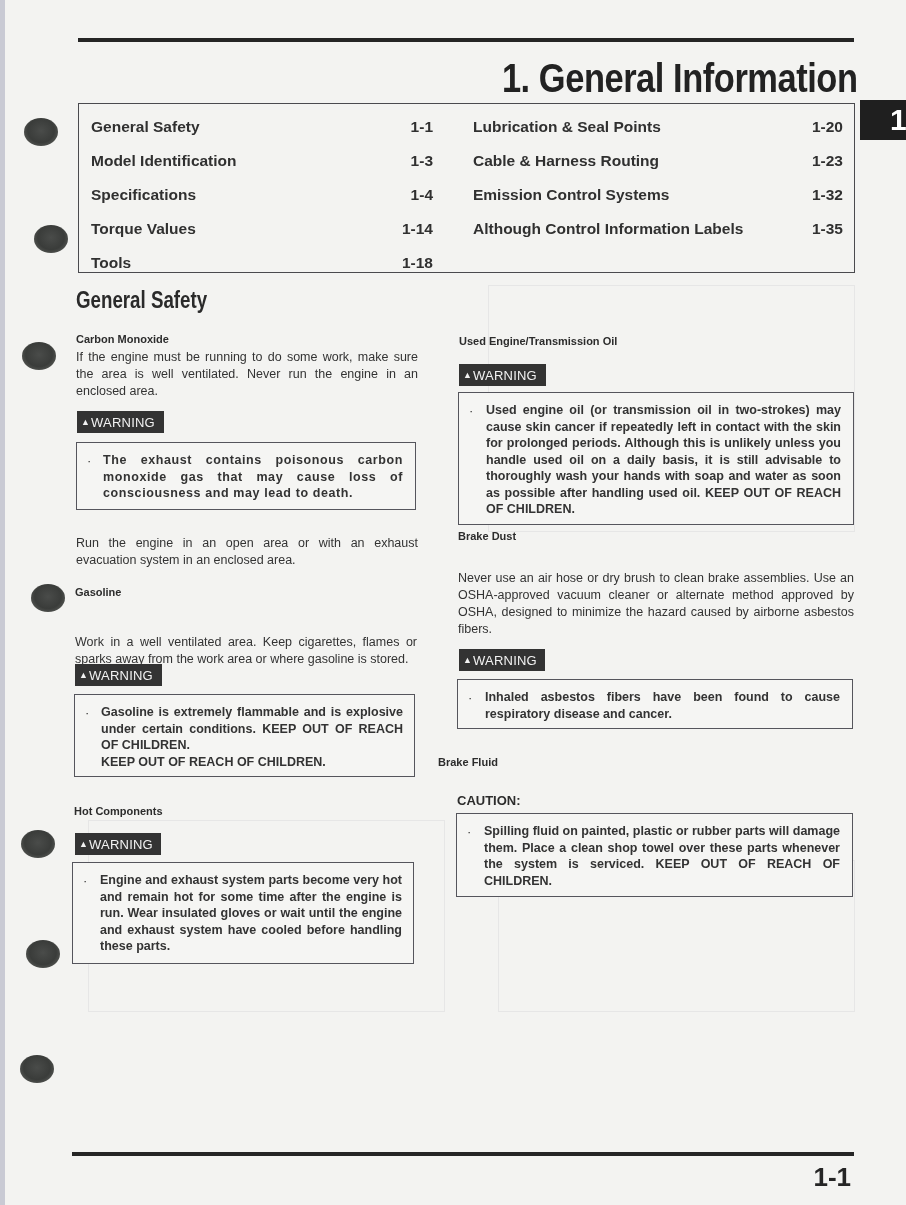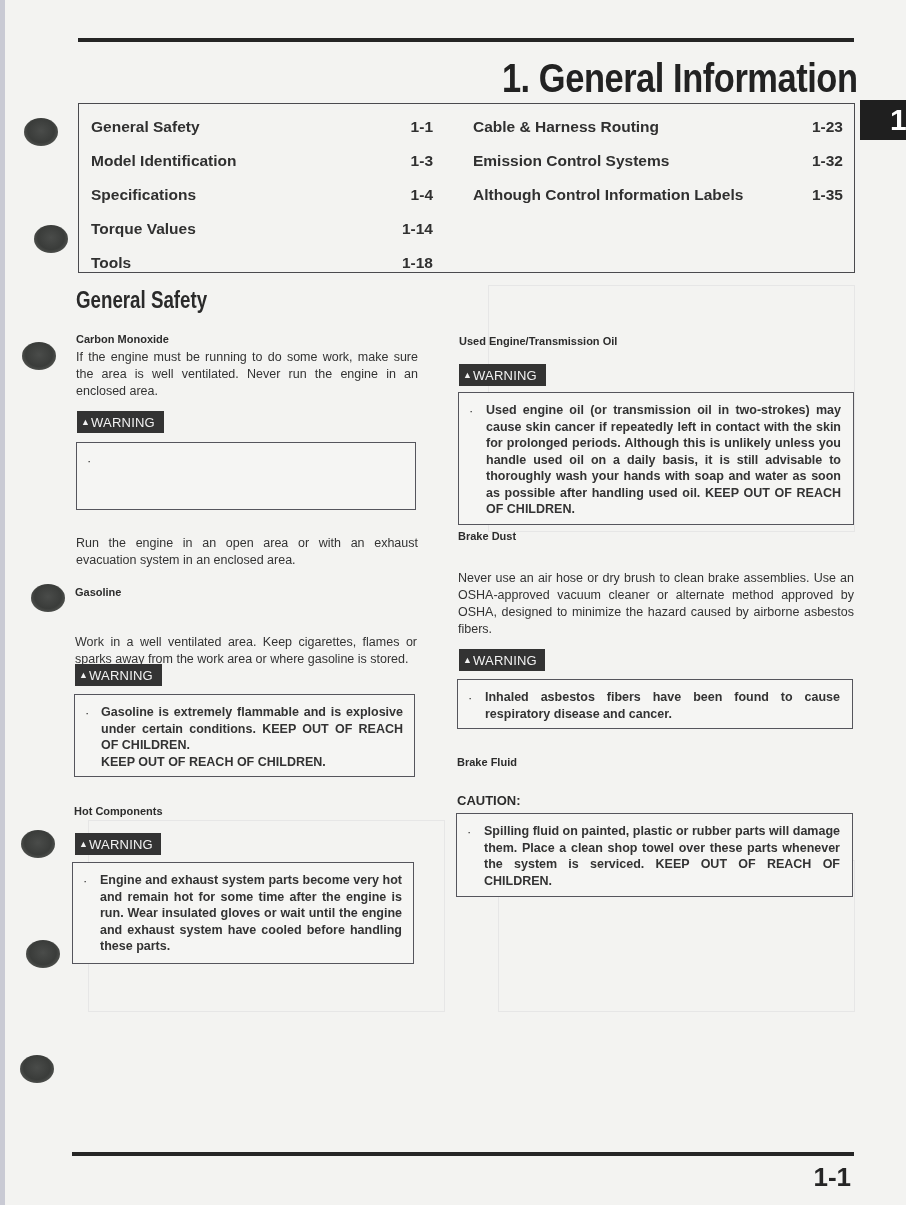--- a/index.html
+++ b/index.html
@@ -81,20 +81,24 @@
         <span>Torque Values</span>
         <span>1-14</span>
       </div>
     <div class="toc-row">
         <span>Tools</span>
         <span>1-18</span>
       </div>
   </div>
   <div class="toc-col right">
     <div class="toc-row">
+        <span>Lubrication &amp; Seal Points</span>
+        <span>1-20</span>
+      </div>
+    <div class="toc-row">
         <span>Cable &amp; Harness Routing</span>
         <span>1-23</span>
       </div>
     <div class="toc-row">
         <span>Emission Control Systems</span>
         <span>1-32</span>
       </div>
     <div class="toc-row">
         <span>Although Control Information Labels</span>
         <span>1-35</span>
@@ -106,20 +110,21 @@
 
 <div class="sub-heading" style="left:76px;top:333px;">Carbon Monoxide</div>
 <div class="body-text" style="left:76px;top:349px;width:342px;">If the engine must be running to do some work, make sure the area is well ventilated. Never run the engine in an enclosed area.</div>
 
 <div class="warn-badge" style="left:77px;top:411px;width:87px;">
   <span class="tri">▲</span>
     <span>WARNING</span>
 </div>
 <div class="warn-box" style="left:76px;top:442px;width:340px;height:68px;">
   <span class="bullet">·</span>
+  <div class="wtext" style="left:26px;top:9px;width:300px;letter-spacing:0.6px;">The exhaust contains poisonous carbon monoxide gas that may cause loss of consciousness and may lead to death.</div>
 </div>
 
 <div class="body-text" style="left:76px;top:535px;width:342px;">Run the engine in an open area or with an exhaust evacuation system in an enclosed area.</div>
 
 <div class="sub-heading" style="left:75px;top:586px;">Gasoline</div>
 <div class="body-text" style="left:75px;top:602px;width:342px;margin-top:32px;">Work in a well ventilated area. Keep cigarettes, flames or sparks away from the work area or where gasoline is stored.</div>
 
 <div class="warn-badge" style="left:75px;top:664px;width:87px;">
   <span class="tri">▲</span>
     <span>WARNING</span>
@@ -155,21 +160,21 @@
 
 <div class="warn-badge" style="left:459px;top:649px;width:86px;">
   <span class="tri">▲</span>
     <span>WARNING</span>
 </div>
 <div class="warn-box" style="left:457px;top:679px;width:396px;height:50px;">
   <span class="bullet">·</span>
   <div class="wtext" style="left:27px;top:9px;width:355px;">Inhaled asbestos fibers have been found to cause respiratory disease and cancer.</div>
 </div>
 
-<div class="sub-heading" style="left:457px;top:756px;">Brake Fluid</div>
+<div class="sub-heading" style="left:438px;top:756px;">Brake Fluid</div>
 <div class="sub-heading" style="left:457px;top:793px;font-size:13px;">CAUTION:</div>
 <div class="warn-box" style="left:456px;top:813px;width:397px;height:84px;">
   <span class="bullet">·</span>
   <div class="wtext" style="left:27px;top:9px;width:356px;">Spilling fluid on painted, plastic or rubber parts will damage them. Place a clean shop towel over these parts whenever the system is serviced. KEEP OUT OF REACH OF CHILDREN.</div>
 </div>
 
 <div class="hr-bottom"></div>
 <div class="page-number">1-1</div>
 
 </body></html>

